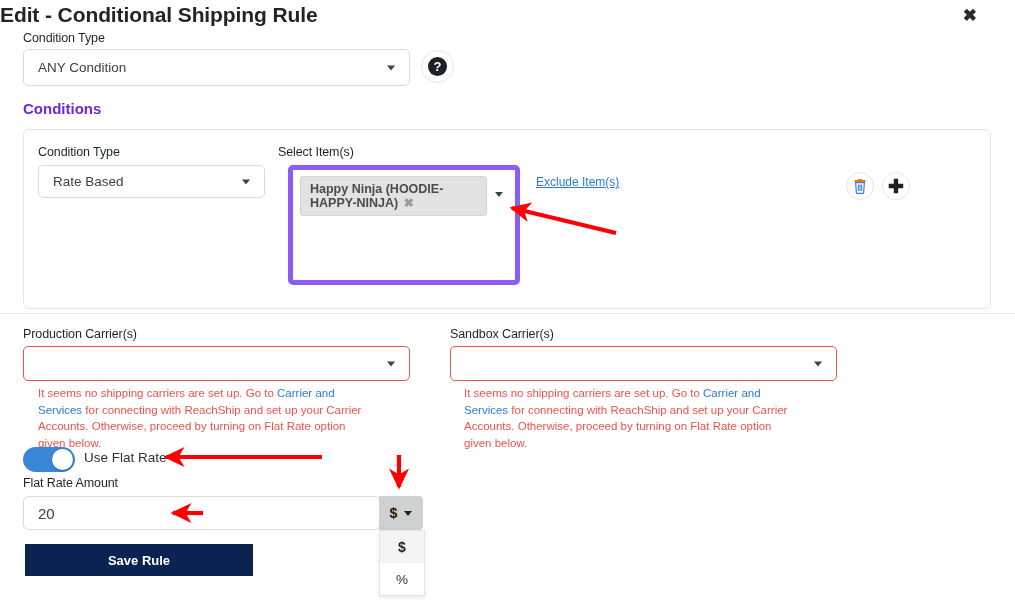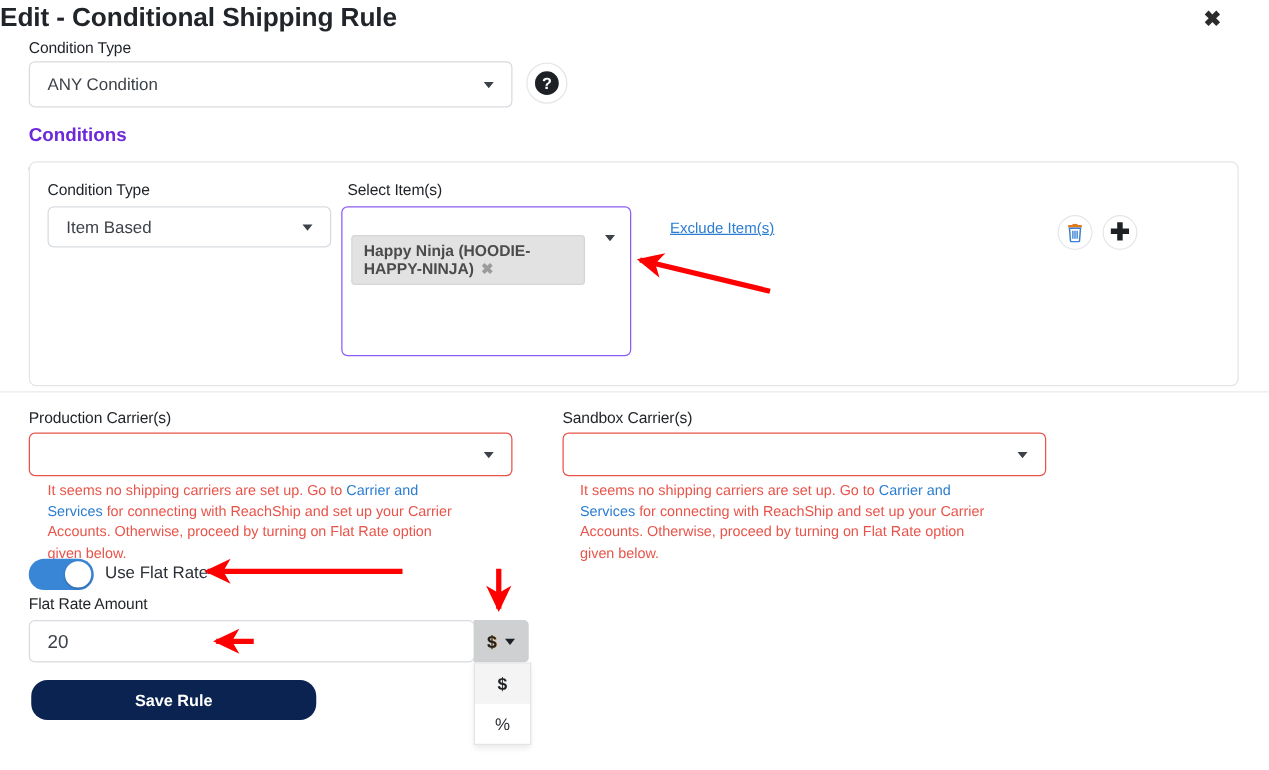--- a/index.html
+++ b/index.html
@@ -125,27 +125,27 @@
     border-radius: 6px;
     background: #fff;
   }
   #cond-row-type-label { position: absolute; left: 38px; top: 145px; }
   #cond-row-type-select {
     position: absolute; left: 38px; top: 165px;
     width: 227px; height: 33px;
   }
   #select-items-label { position: absolute; left: 278px; top: 145px; }
   #select-items-box {
-    position: absolute; left: 273px; top: 165px;
+    position: absolute; left: 288px; top: 165px;
     width: 232px; height: 120px;
     box-sizing: border-box;
-    border: 1px solid #8b5cf6;
+    border: 5px solid #8b5cf6;
     border-radius: 5px;
     background: #fff;
-    padding: 22px 7px;
+    padding: 6px 7px;
     cursor: pointer;
   }
   #select-items-box .caret { right: 12px; top: 22px; transform: none; }
   .token {
     box-sizing: border-box;
     background: #e2e2e2;
     border: 1px solid #d5d5d5;
     border-radius: 3px;
     color: #4b4b4b;
     font-size: 12.5px;
@@ -305,21 +305,21 @@
     font-size: 14px;
     color: #1d2125;
   }
 
   #save-rule-btn {
     position: absolute; left: 25px; top: 544px;
     width: 228px; height: 32px;
     background: #0b2350;
     color: #fff;
     border: none;
-    border-radius: 13px;
+    border-radius: 0;
     font-size: 13px;
     font-weight: bold;
     font-family: "Liberation Sans", sans-serif;
     cursor: pointer;
   }
 
   
   .annot {
     position: absolute;
     pointer-events: none;
@@ -339,21 +339,21 @@
 <div id="help-icon-wrap">
   <span class="dot">?</span>
 </div>
 
 <div id="conditions-heading">Conditions</div>
 
 <div id="conditions-panel"></div>
 
 <div class="field-label" id="cond-row-type-label">Condition Type</div>
 <div class="select-box" id="cond-row-type-select">
-  <span>Item Based</span>
+  <span>Rate Based</span>
   <span class="caret"></span>
 </div>
 
 <div class="field-label" id="select-items-label">Select Item(s)</div>
 <div id="select-items-box">
   <div class="token">
     <span>Happy Ninja (HOODIE-HAPPY-NINJA)</span>
     <span class="token-x">✖</span>
   </div>
   <span class="caret"></span>

